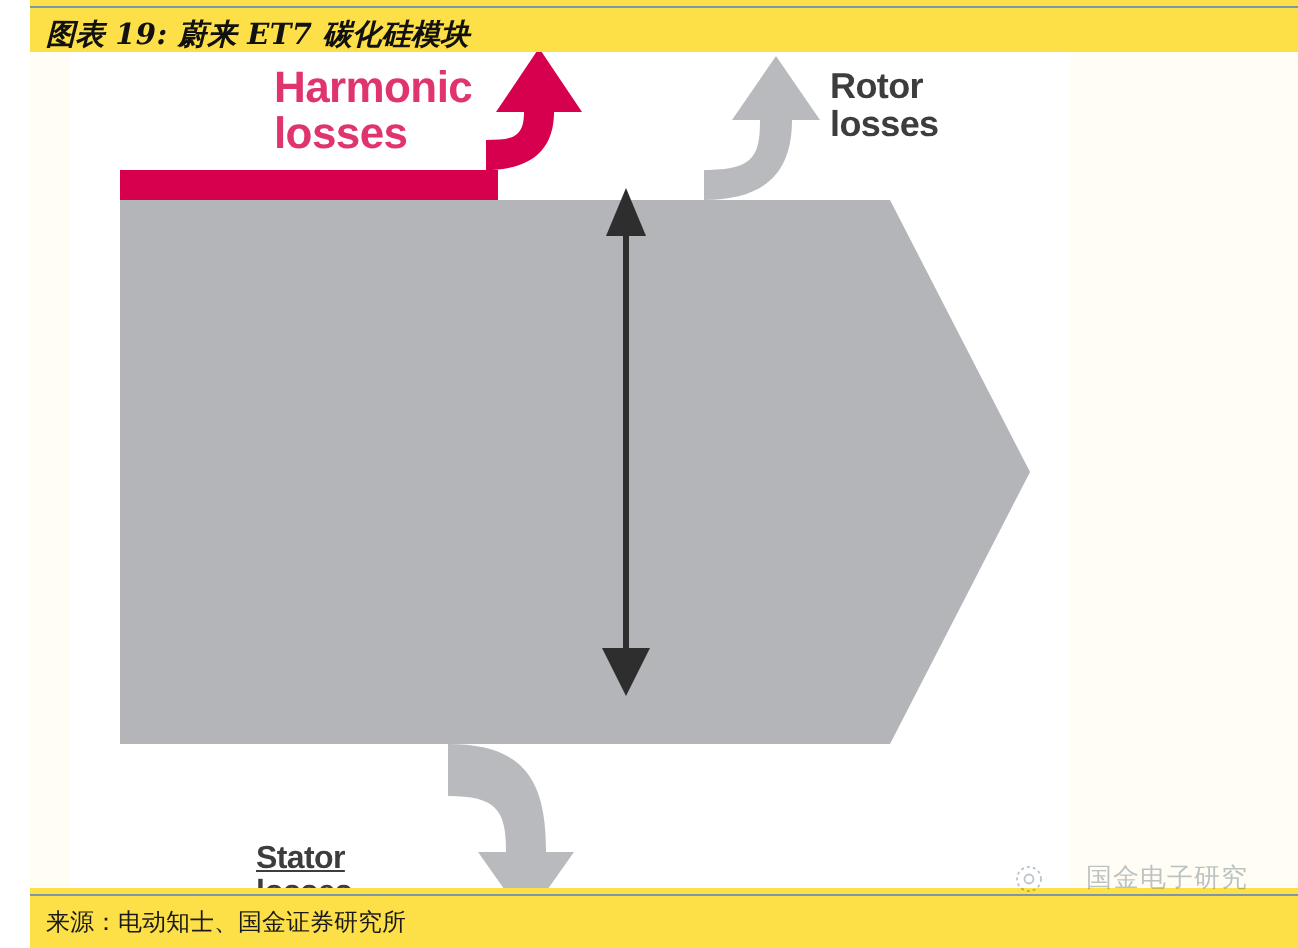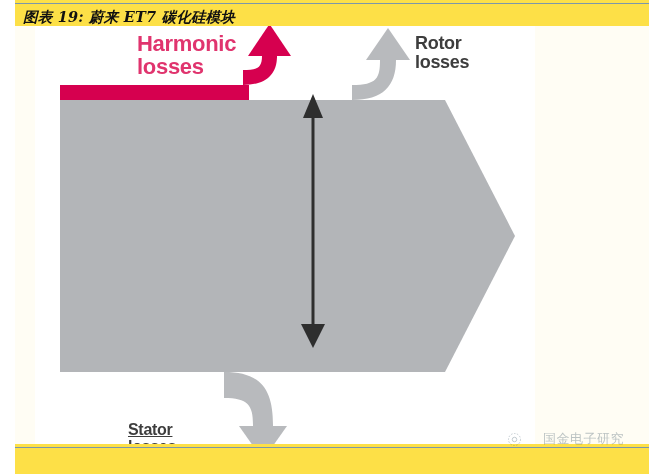--- a/index.html
+++ b/index.html
@@ -222,20 +222,21 @@
     <div class="lbl" id="lbl-harmonic">Harmonic
 losses</div>
     <div class="lbl" id="lbl-rotor">Rotor
 losses</div>
     <div class="lbl" id="lbl-stator">Stator
 losses</div>
   </div>
 
   <div class="rule" id="rule-bottom"></div>
 
+  <div id="source">来源：电动知士、国金证券研究所</div>
 
   <div id="watermark">
     <svg class="wm-logo" viewBox="0 0 20 20">
       <circle cx="10" cy="10" r="8" fill="none" stroke="#2f4a5c" stroke-width="1.2" stroke-dasharray="2 2"></circle>
       <circle cx="10" cy="10" r="3" fill="none" stroke="#2f4a5c" stroke-width="1.2"></circle>
     </svg>
     <span class="wm-text">国金电子研究</span>
   </div>
 
 </div>

